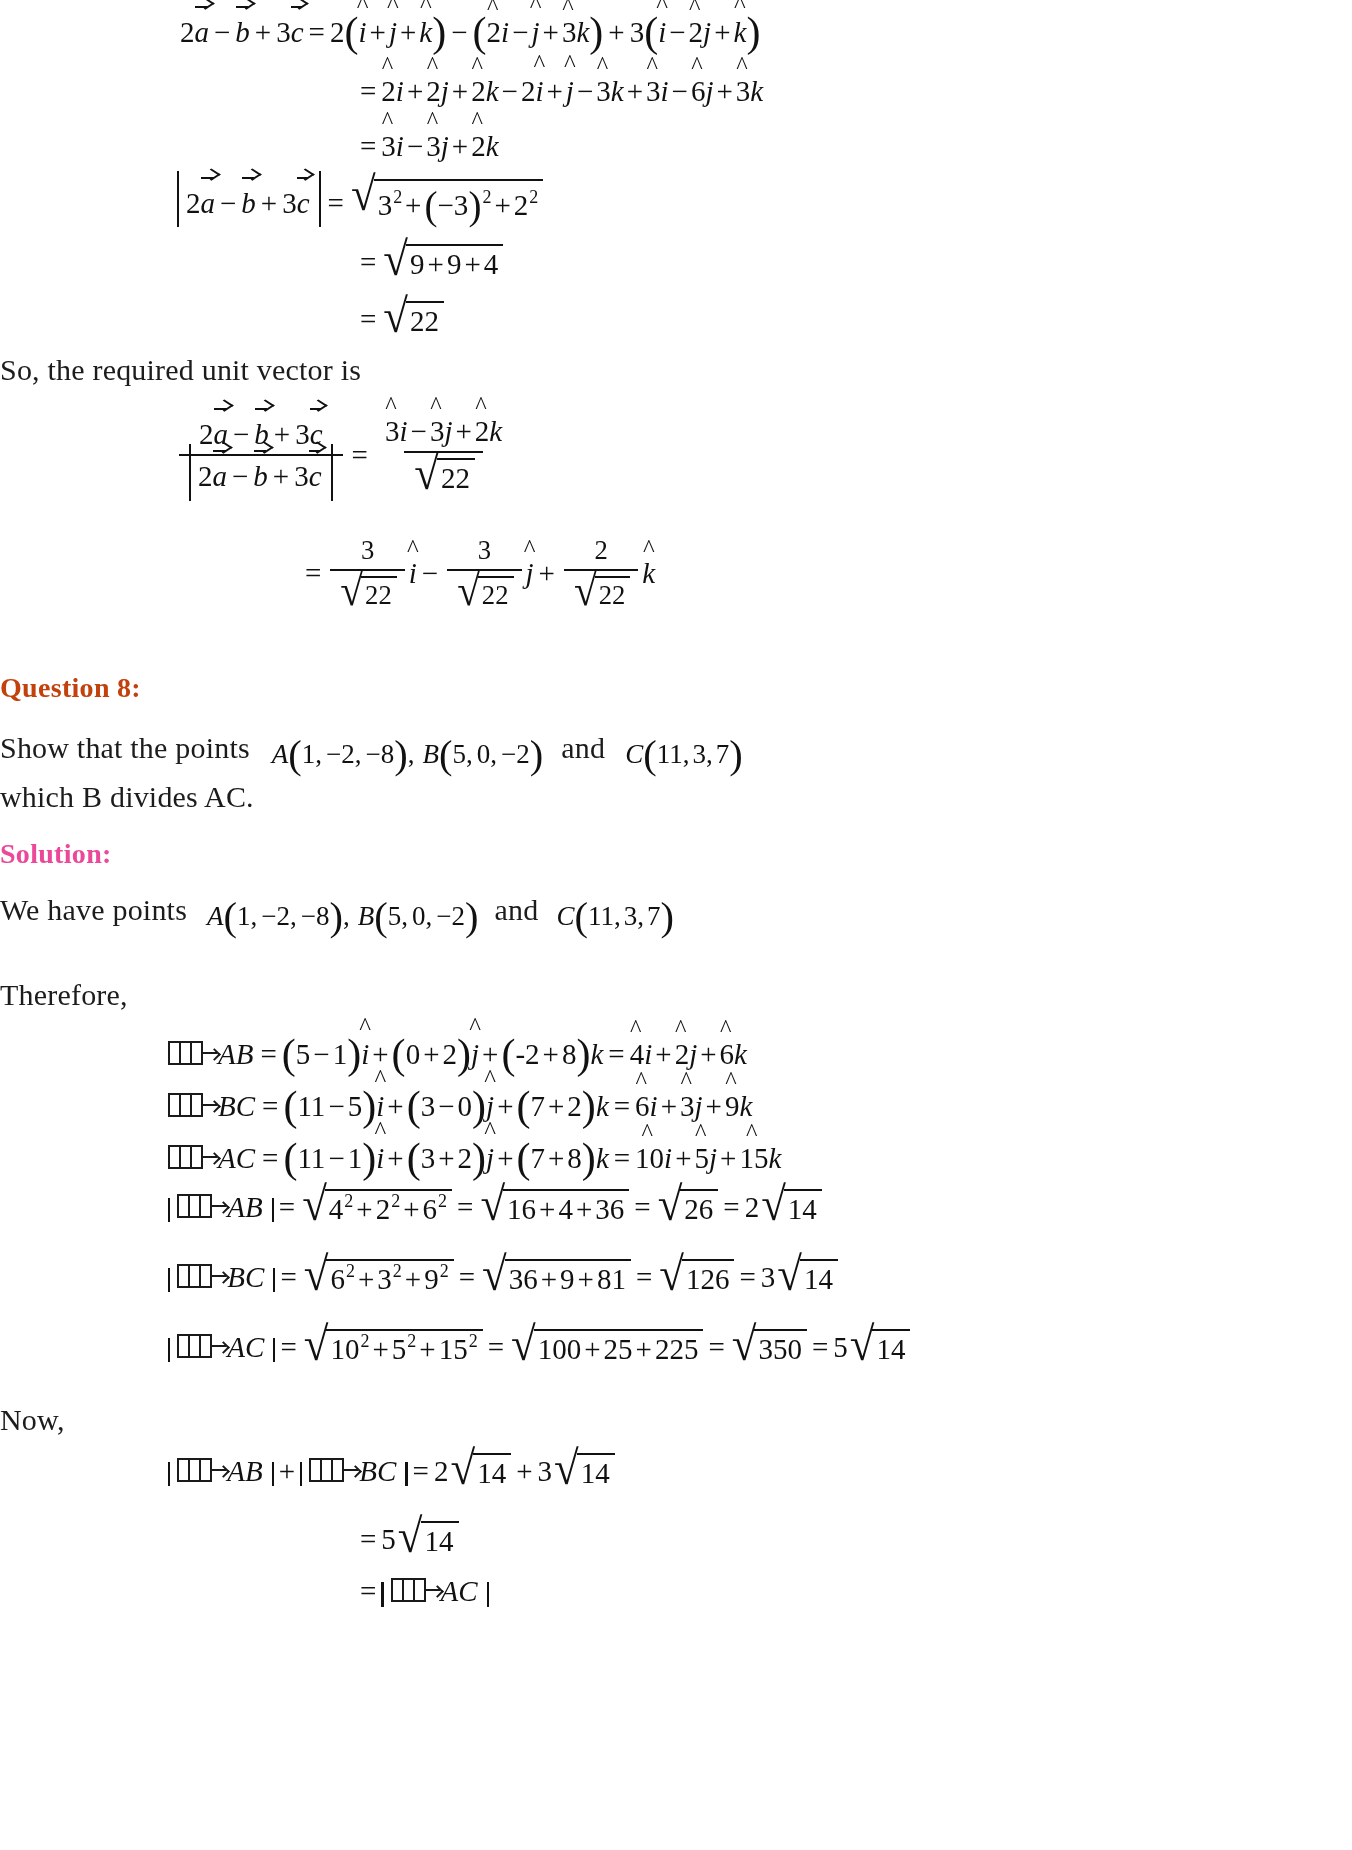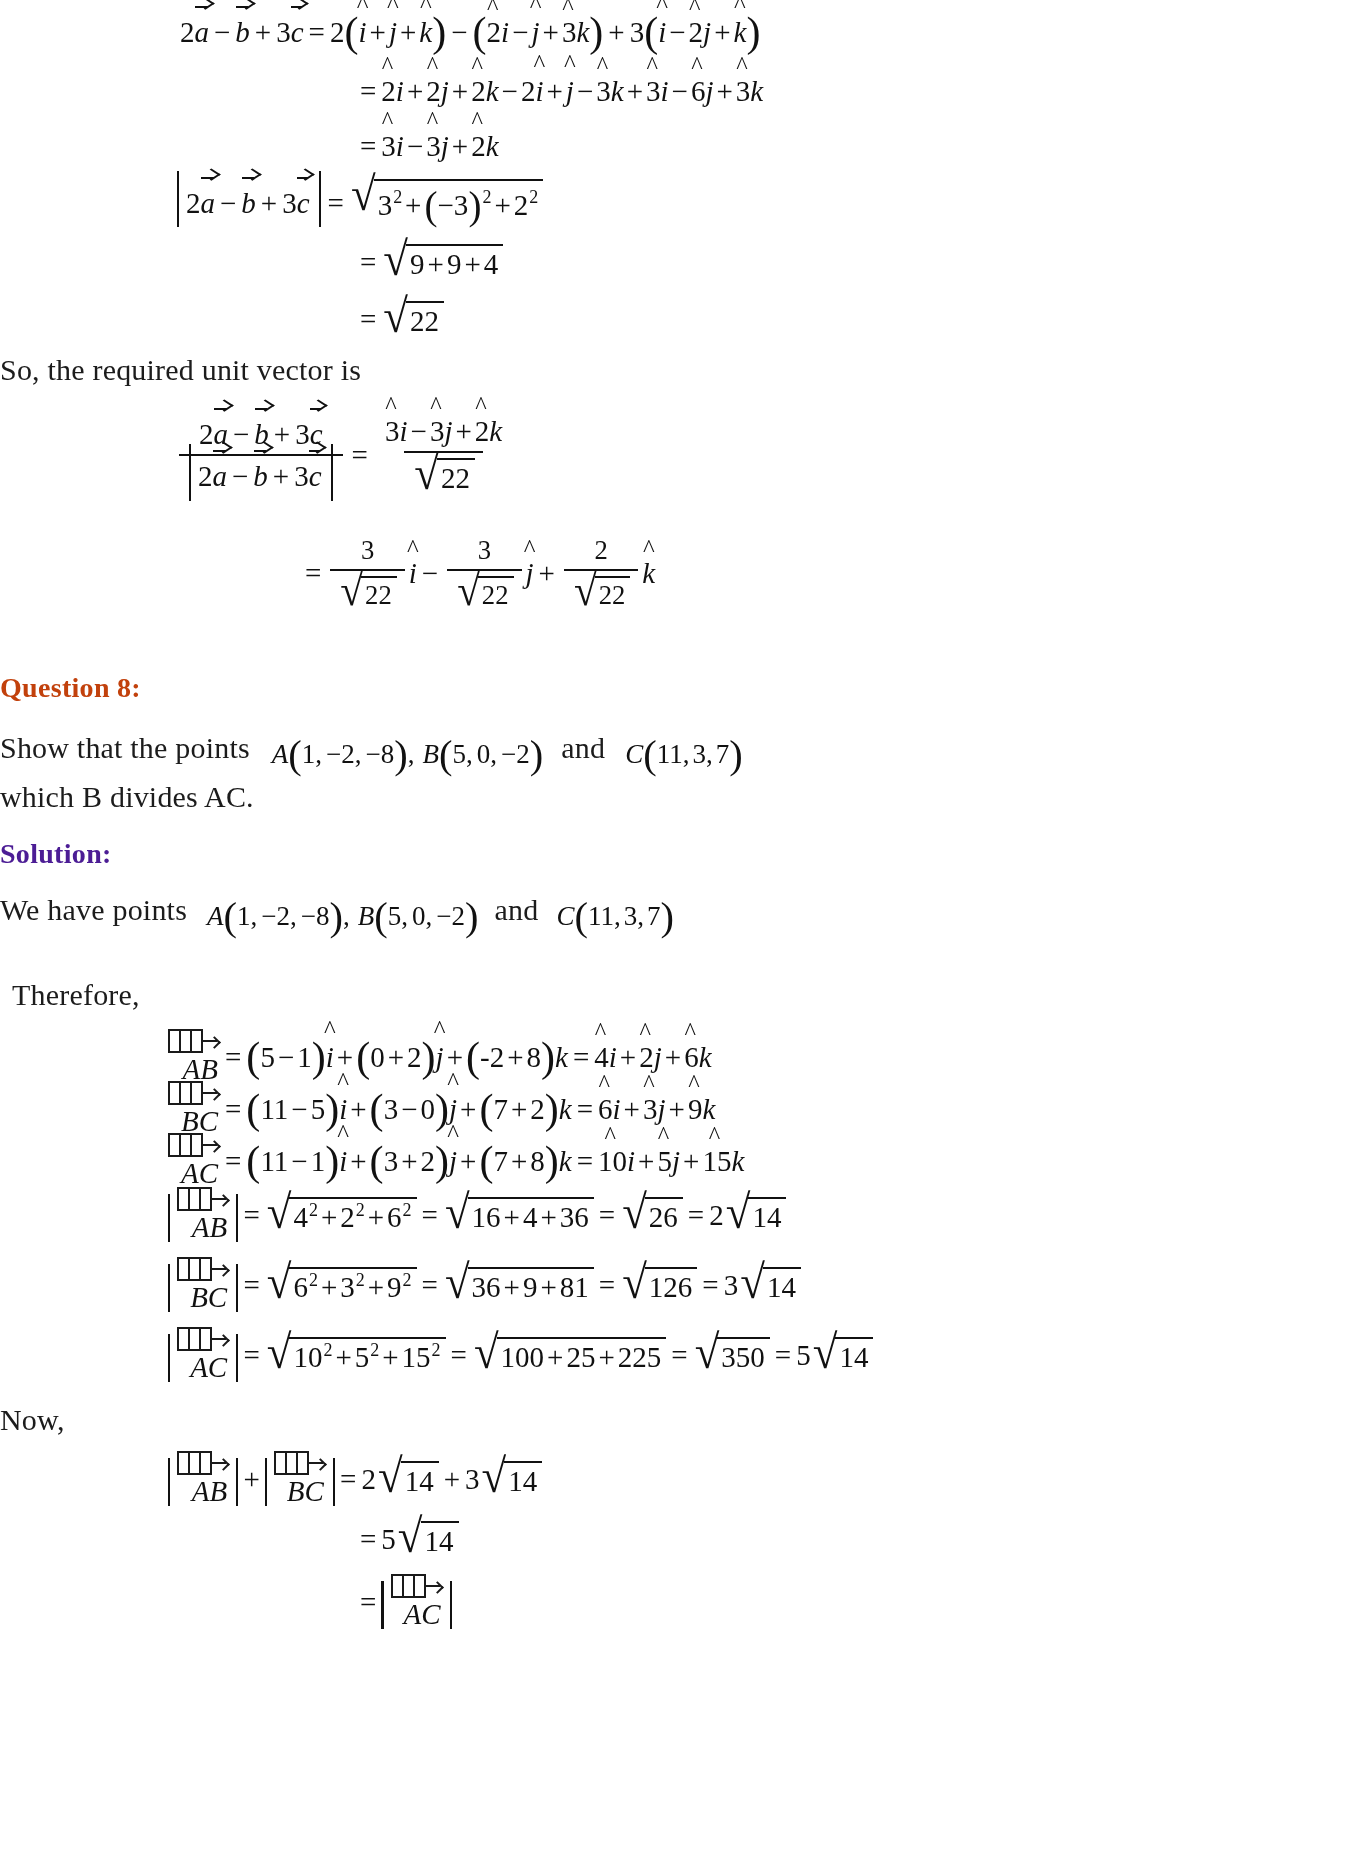--- a/index.html
+++ b/index.html
@@ -35,21 +35,21 @@
     font-weight: bold;
     font-size: 28px;
     color: #c2410c;
     text-shadow: 0 1px 0 rgba(255,255,255,0.6);
     letter-spacing: 0.3px;
   }
   .solhead {
     font-family: "Liberation Serif", serif;
     font-weight: bold;
     font-size: 28px;
-    color: #4c1d95;
+    color: #ec4899;
     text-shadow: 0 1px 0 rgba(255,255,255,0.6);
     letter-spacing: 0.3px;
   }
 
   
   .math {
     font-family: "Liberation Serif", "DejaVu Serif", serif;
     font-size: 29px;
     color: #111;
     display: inline-flex;
@@ -224,22 +224,22 @@
     top: -4px;
     width: 7px;
     height: 7px;
     border-top: 2.4px solid #1a1a1a;
     border-right: 2.4px solid #1a1a1a;
     transform: rotate(45deg);
   }
   
   .tvec {
     display: inline-flex;
-    flex-direction: column;
-    align-items: flex-end;
+    flex-direction: row;
+    align-items: center;
     line-height: 1;
     margin-right: 2px;
   }
   .tvec .tlabel {
     font-style: italic;
     line-height: 1.05;
   }
 
   
   .absv {
@@ -568,21 +568,21 @@
     <span class="math sm" style="margin:0 0 0 14px;">
       <span class="mi">C</span>
         <span style="font-size:1.5em;font-style:normal;">(</span>
         <span class="mn">11,</span>
         <span class="mn" style="margin-left:3px;">3,</span>
         <span class="mn" style="margin-left:3px;">7</span>
         <span style="font-size:1.5em;font-style:normal;">)</span>
     </span>
   </div>
 
-  <div class="blk para" style="left:12px; top:975px;">Therefore,</div>
+  <div class="blk para" style="left:0px; top:975px;">Therefore,</div>
 
   <div class="blk" style="left:168px; top:1030px;">
     <span class="math">
       <span class="tvec">
         <span class="tofu">
             <i></i>
             <i></i>
             <i></i>
             <span class="tarrow"></span>
           </span>

